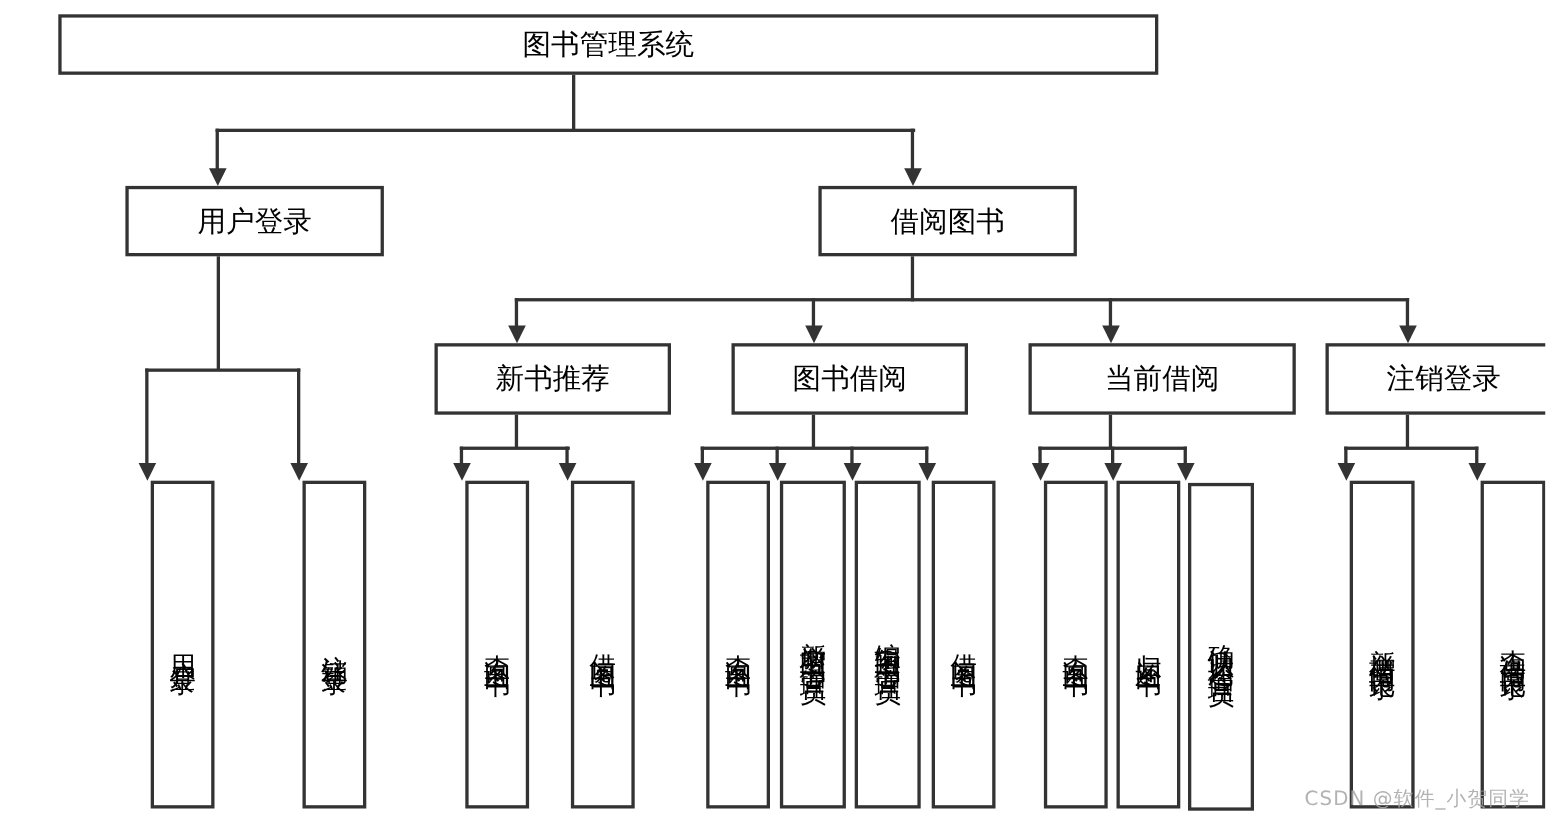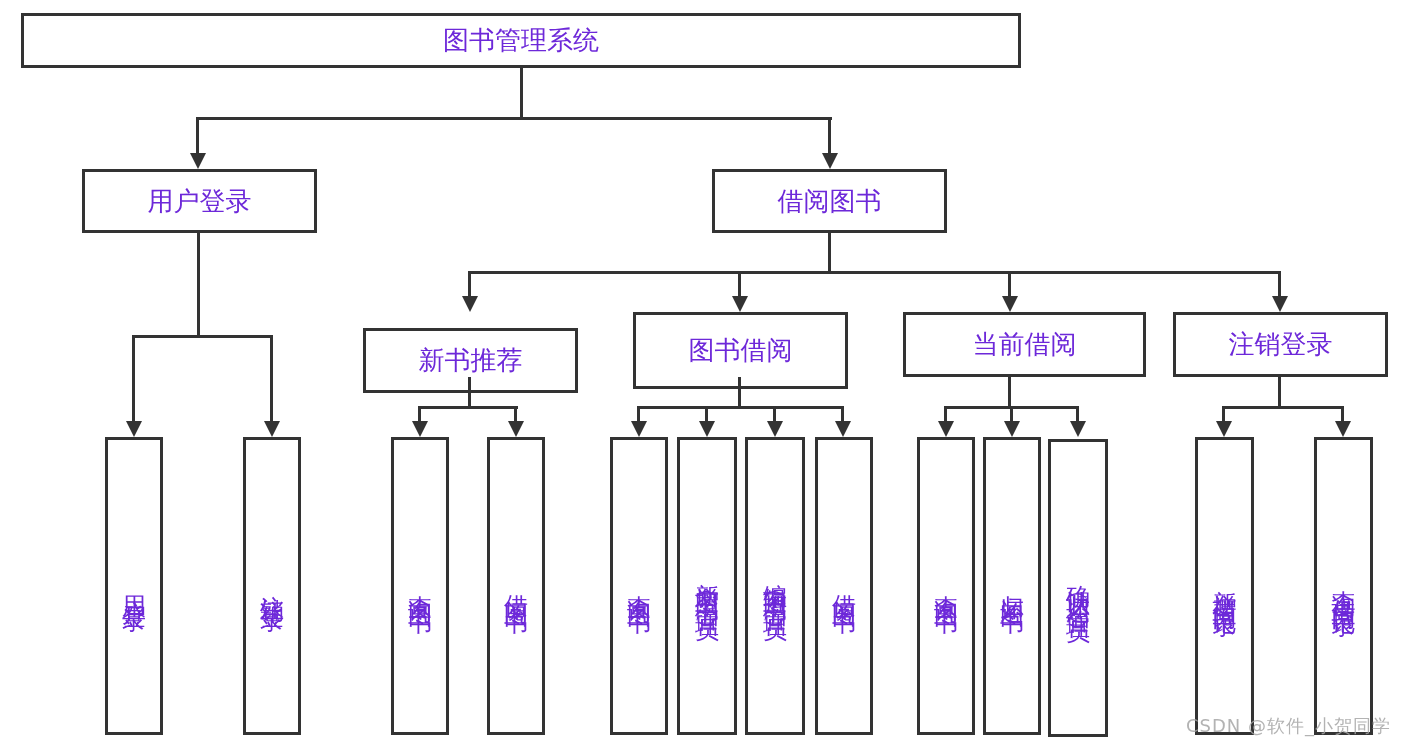--- a/index.html
+++ b/index.html
@@ -3,21 +3,21 @@
 <meta charset="utf-8">
 <style>
   html,body{margin:0;padding:0;background:#fff;}
   #stage{
     position:relative;width:1405px;height:747px;background:#fff;overflow:hidden;
     font-family:"DejaVu Sans","Liberation Sans",sans-serif;color:#333;
   }
   .box{
     position:absolute;box-sizing:border-box;border:3px solid #333;background:#fff;
     display:flex;align-items:center;justify-content:center;
-    font-size:26px;color:#6d28d9;white-space:nowrap;
+    font-size:26px;color:#000000;white-space:nowrap;margin-left:32px;
   }
   .leaf{
     font-size:24px;
     writing-mode:vertical-rl;text-orientation:mixed;
     letter-spacing:5px;line-height:1;white-space:normal;
   }
   .vline,.hline{position:absolute;background:#333;}
   .arrow{
     position:absolute;width:0;height:0;
     border-left:8px solid transparent;border-right:8px solid transparent;
@@ -62,24 +62,24 @@
   <div class="hline" style="left:468px;top:271px;width:813px;height:3px;"></div>
   <div class="vline" style="left:468px;top:271px;width:3px;height:27px;"></div>
   <div class="arrow" style="left:462px;top:296px;"></div>
   <div class="vline" style="left:738px;top:271px;width:3px;height:27px;"></div>
   <div class="arrow" style="left:732px;top:296px;"></div>
   <div class="vline" style="left:1008px;top:271px;width:3px;height:27px;"></div>
   <div class="arrow" style="left:1002px;top:296px;"></div>
   <div class="vline" style="left:1278px;top:271px;width:3px;height:27px;"></div>
   <div class="arrow" style="left:1272px;top:296px;"></div>
 
-  <div class="box" style="left:363px;top:328px;width:215px;height:65px;">
+  <div class="box" style="left:363px;top:312px;width:215px;height:65px;">
     <span>新书推荐</span>
   </div>
-  <div class="box" style="left:633px;top:312px;width:215px;height:77px;text-align:right;">
+  <div class="box" style="left:633px;top:312px;width:215px;height:65px;text-align:right;">
     <span>图书借阅</span>
   </div>
   <div class="box" style="left:903px;top:312px;width:243px;height:65px;">
     <span>当前借阅</span>
   </div>
   <div class="box" style="left:1173px;top:312px;width:215px;height:65px;">
     <span>注销登录</span>
   </div>
 
   <div class="vline" style="left:468px;top:377px;width:3px;height:31px;"></div>

